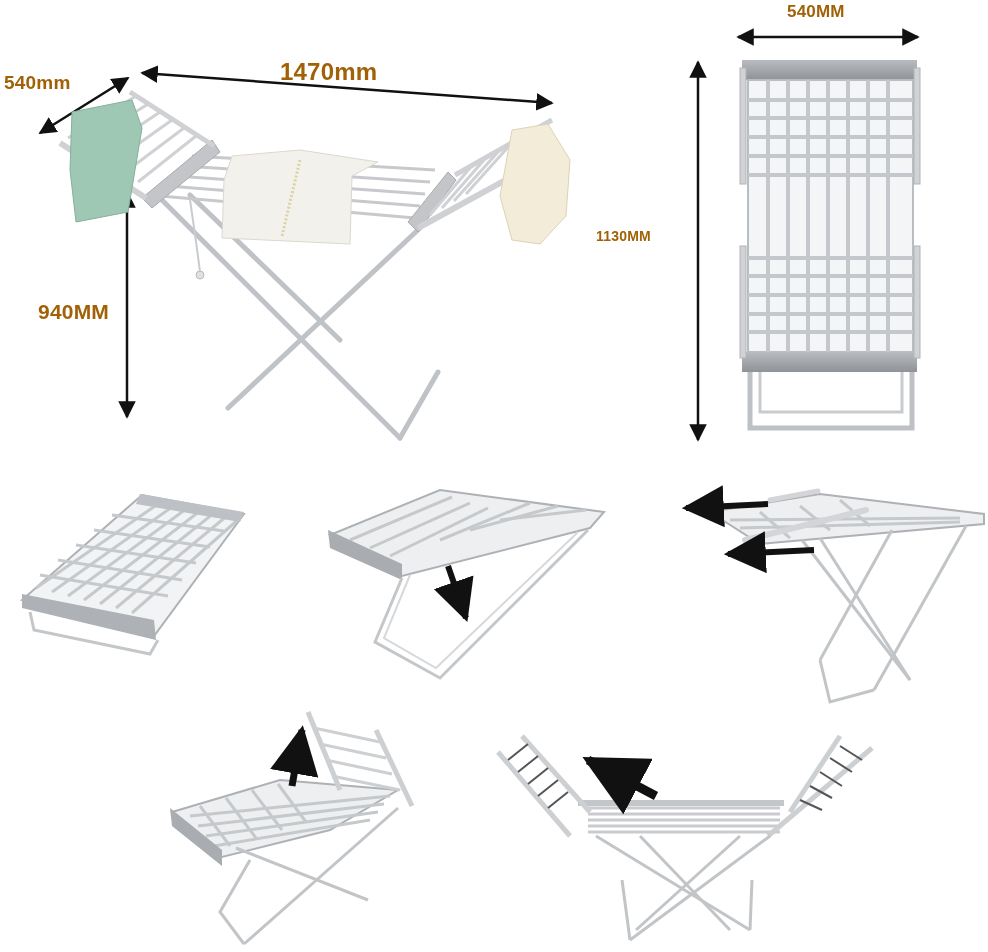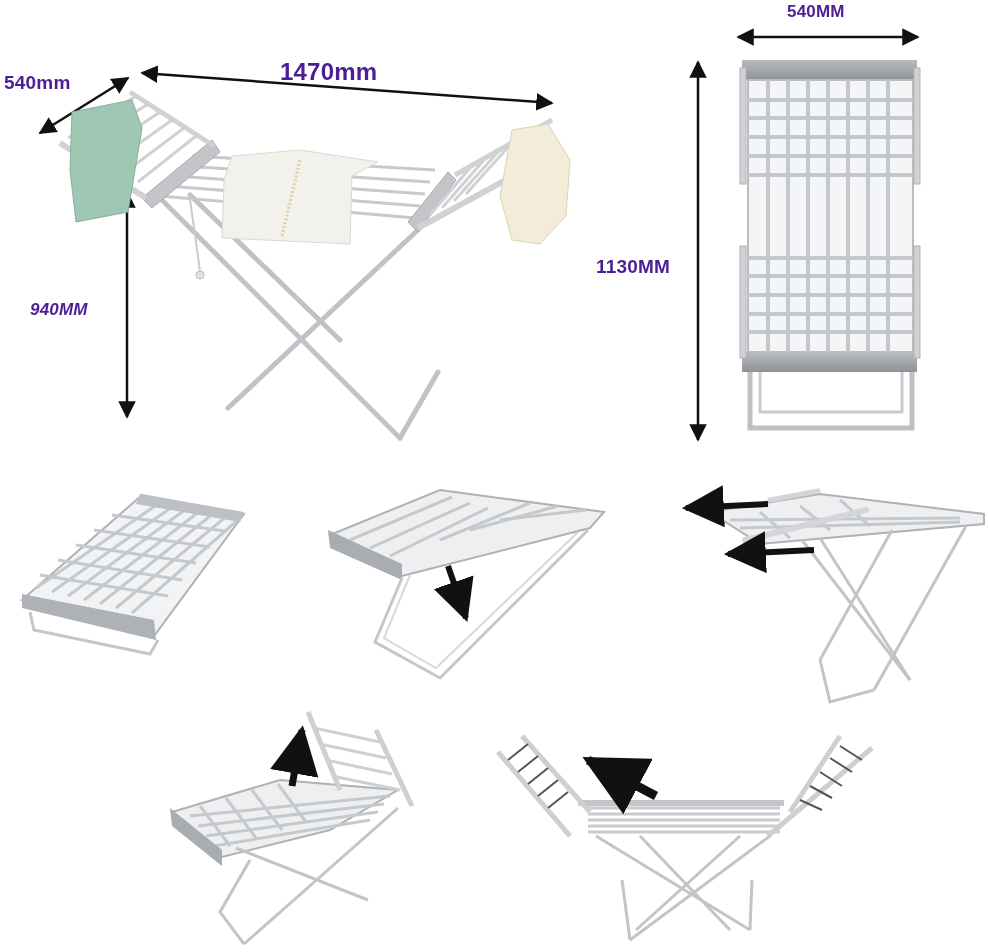--- a/index.html
+++ b/index.html
@@ -1,25 +1,25 @@
 <!DOCTYPE html>
 <html><head>
   <meta charset="utf-8">
   <style>
     html, body { margin: 0; padding: 0; background: #ffffff; }
     body { width: 988px; height: 952px; position: relative; overflow: hidden;
            font-family: "Liberation Sans", "DejaVu Sans", sans-serif; }
     .stage { position: absolute; left: 0; top: 0; width: 988px; height: 952px; }
-    .dim-label { position: absolute; font-weight: bold; color: #4c1d95;
+    .dim-label { position: absolute; font-weight: bold; color: #a16207;
                  font-family: "Liberation Sans", sans-serif; white-space: nowrap; letter-spacing: 0.2px; }
     .lbl-540-side { left: 4px; top: 72px; font-size: 19px; }
     .lbl-1470 { left: 280px; top: 58px; font-size: 24px; }
-    .lbl-940 { left: 30px; top: 300px; font-size: 17px; font-style: italic; }
+    .lbl-940 { left: 38px; top: 300px; font-size: 21px; }
     .lbl-540-top { left: 787px; top: 2px; font-size: 17px; }
-    .lbl-1130 { left: 596px; top: 228px; font-size: 19px; margin-top: 28px; }
+    .lbl-1130 { left: 596px; top: 228px; font-size: 14px; }
     svg.layer { position: absolute; left: 0; top: 0; }
   </style>
 </head>
 <body>
 
 <div class="stage">
 
   <div class="dim-label lbl-540-side">540mm</div>
   <div class="dim-label lbl-1470">1470mm</div>
   <div class="dim-label lbl-940">940MM</div>

